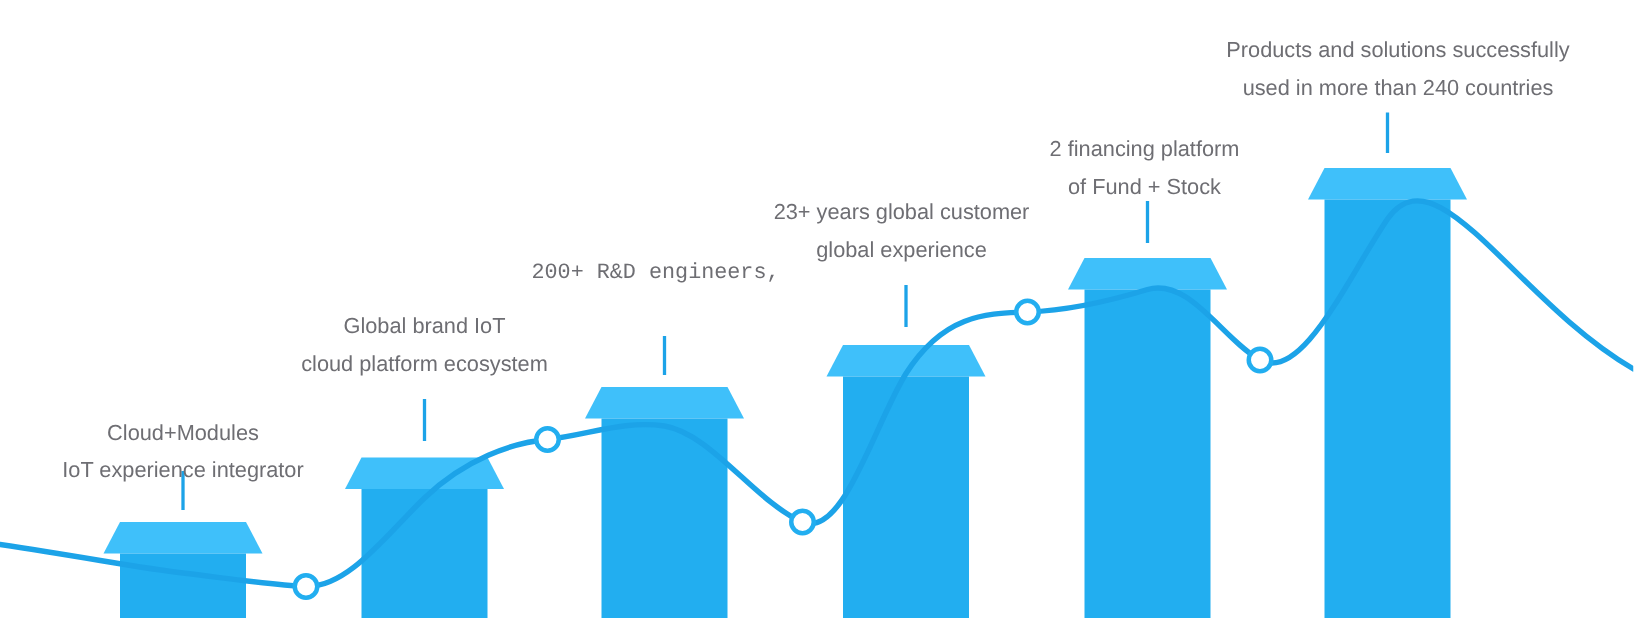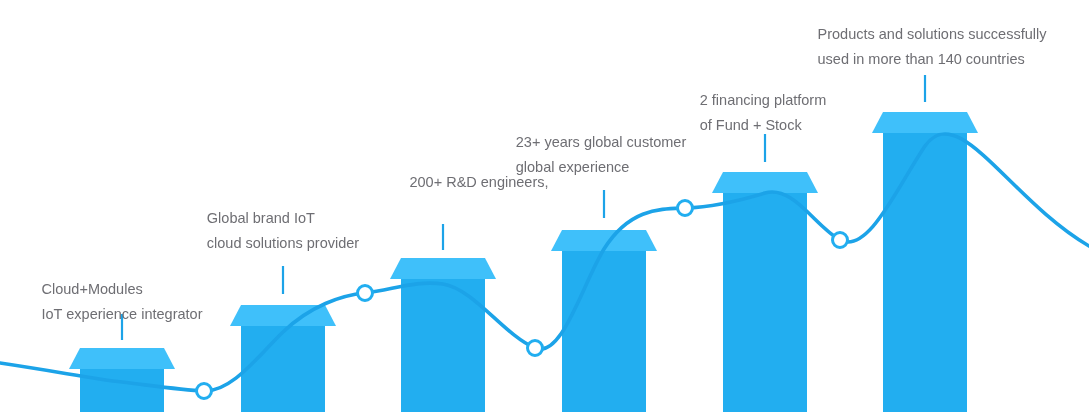--- a/index.html
+++ b/index.html
@@ -18,21 +18,21 @@
   #chart-svg {
     position: absolute;
     left: 0;
     top: 0;
     width: 1089px;
     height: 412px;
     display: block;
   }
   .milestone-label {
     position: absolute;
-    text-align: left;
+    text-align: center;
     color: #6e6e73;
     font-size: 14.5px;
     line-height: 25px;
     white-space: nowrap;
     font-family: "Liberation Sans", sans-serif;
     pointer-events: none;
   }
   .milestone-label .lbl-line {
     display: block;
   }
@@ -111,35 +111,35 @@
     </g>
   </svg>
 
   <div class="milestone-label" style="left:122px; top:253px; transform:translateX(-50%);margin-top:24px;">
     <span class="lbl-line">Cloud+Modules</span>
     <span class="lbl-line">IoT experience integrator</span>
   </div>
 
   <div class="milestone-label" style="left:283px; top:206px; transform:translateX(-50%);">
     <span class="lbl-line">Global brand IoT</span>
-    <span class="lbl-line">cloud solutions provider</span>
+    <span class="lbl-line">cloud platform ecosystem</span>
   </div>
 
-  <div class="milestone-label" style="left:479px; top:170px; transform:translateX(-50%);">
+  <div class="milestone-label" style="left:437px; top:170px; transform:translateX(-50%);font-family:Liberation Mono, monospace;">
     <span class="lbl-line">200+ R&amp;D engineers,</span>
   </div>
 
   <div class="milestone-label" style="left:601px; top:130px; transform:translateX(-50%);">
     <span class="lbl-line">23+ years global customer</span>
     <span class="lbl-line">global experience</span>
   </div>
 
   <div class="milestone-label" style="left:763px; top:88px; transform:translateX(-50%);">
     <span class="lbl-line">2 financing platform</span>
     <span class="lbl-line">of Fund + Stock</span>
   </div>
 
   <div class="milestone-label" style="left:932px; top:22px; transform:translateX(-50%);">
     <span class="lbl-line">Products and solutions successfully</span>
-    <span class="lbl-line">used in more than 140 countries</span>
+    <span class="lbl-line">used in more than 240 countries</span>
   </div>
 
 </div>
 
 </body></html>

